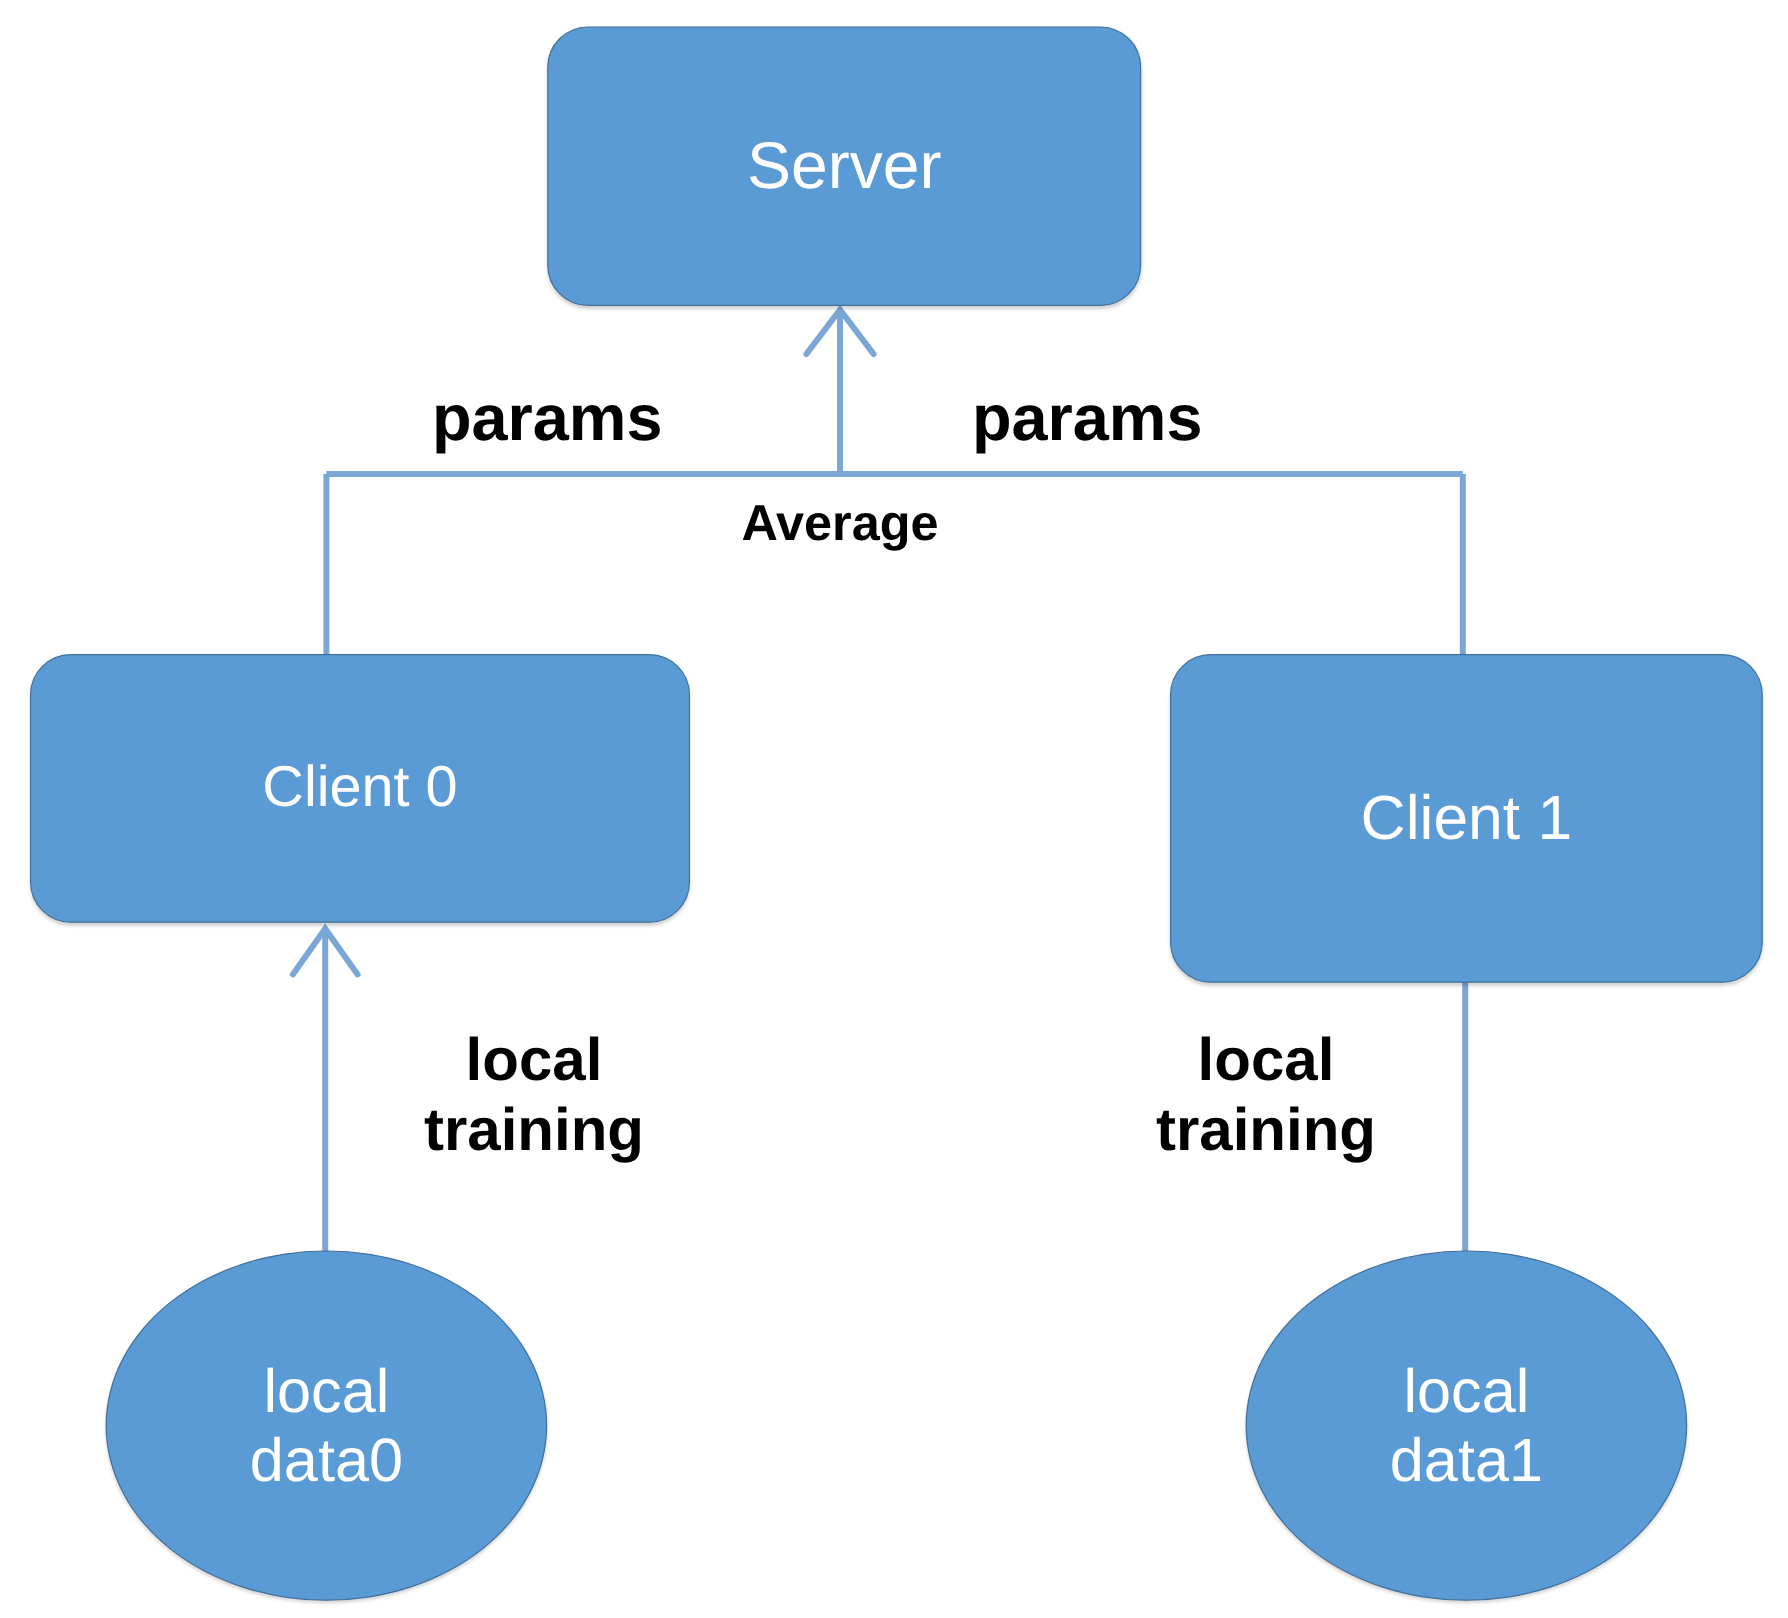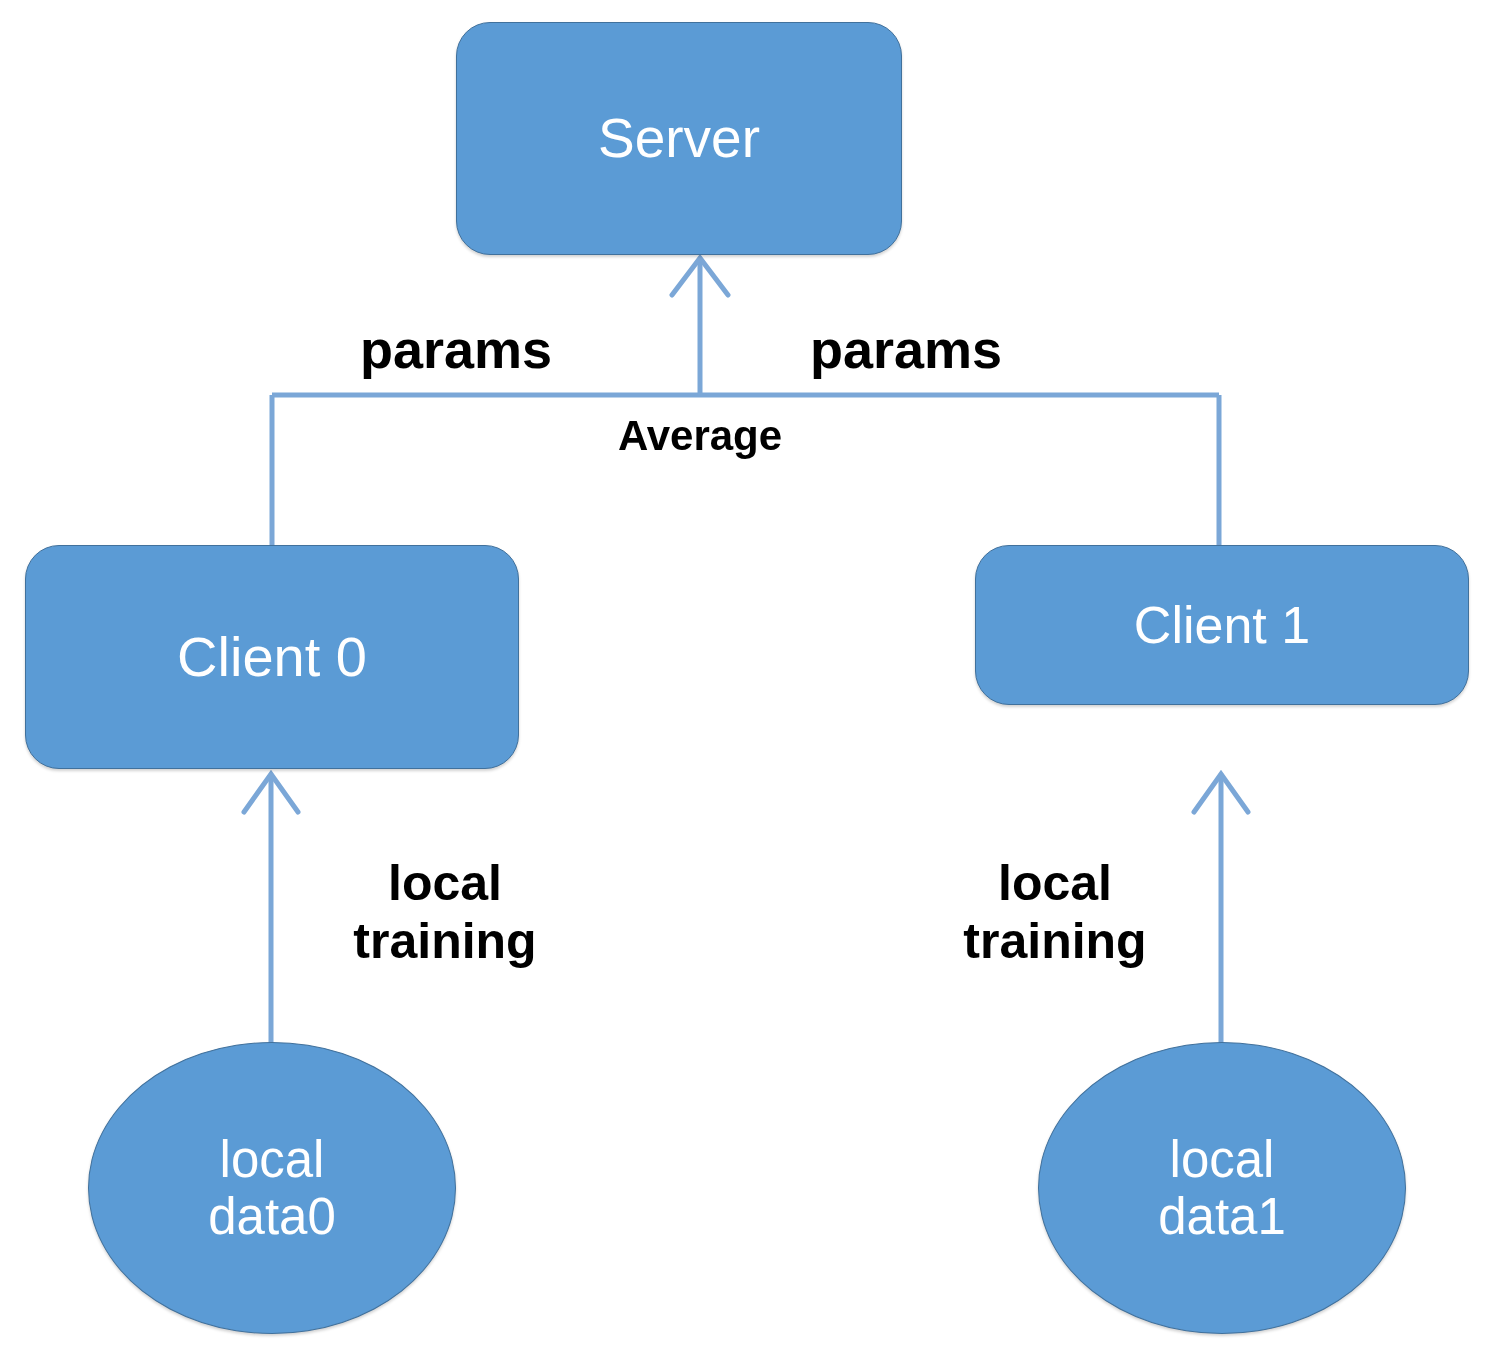--- a/index.html
+++ b/index.html
@@ -43,36 +43,36 @@
   .node-ellipse {
     border-radius: 50%;
   }
   .node-label {
     display: block;
     white-space: pre-line;
   }
   .server-box {
     left: 456px;
     top: 22px;
-    width: 446px;
+    width: 495px;
     height: 233px;
     font-size: 55px;
   }
   .client0-box {
     left: 25px;
     top: 545px;
-    width: 494px;
+    width: 550px;
     height: 224px;
-    font-size: 56px;
+    font-size: 48px;
   }
   .client1-box {
     left: 975px;
     top: 545px;
     width: 494px;
-    height: 160px;
+    height: 274px;
     font-size: 52px;
   }
   .data0-ellipse {
     left: 88px;
     top: 1042px;
     width: 368px;
     height: 292px;
     font-size: 51px;
   }
   .data1-ellipse {

